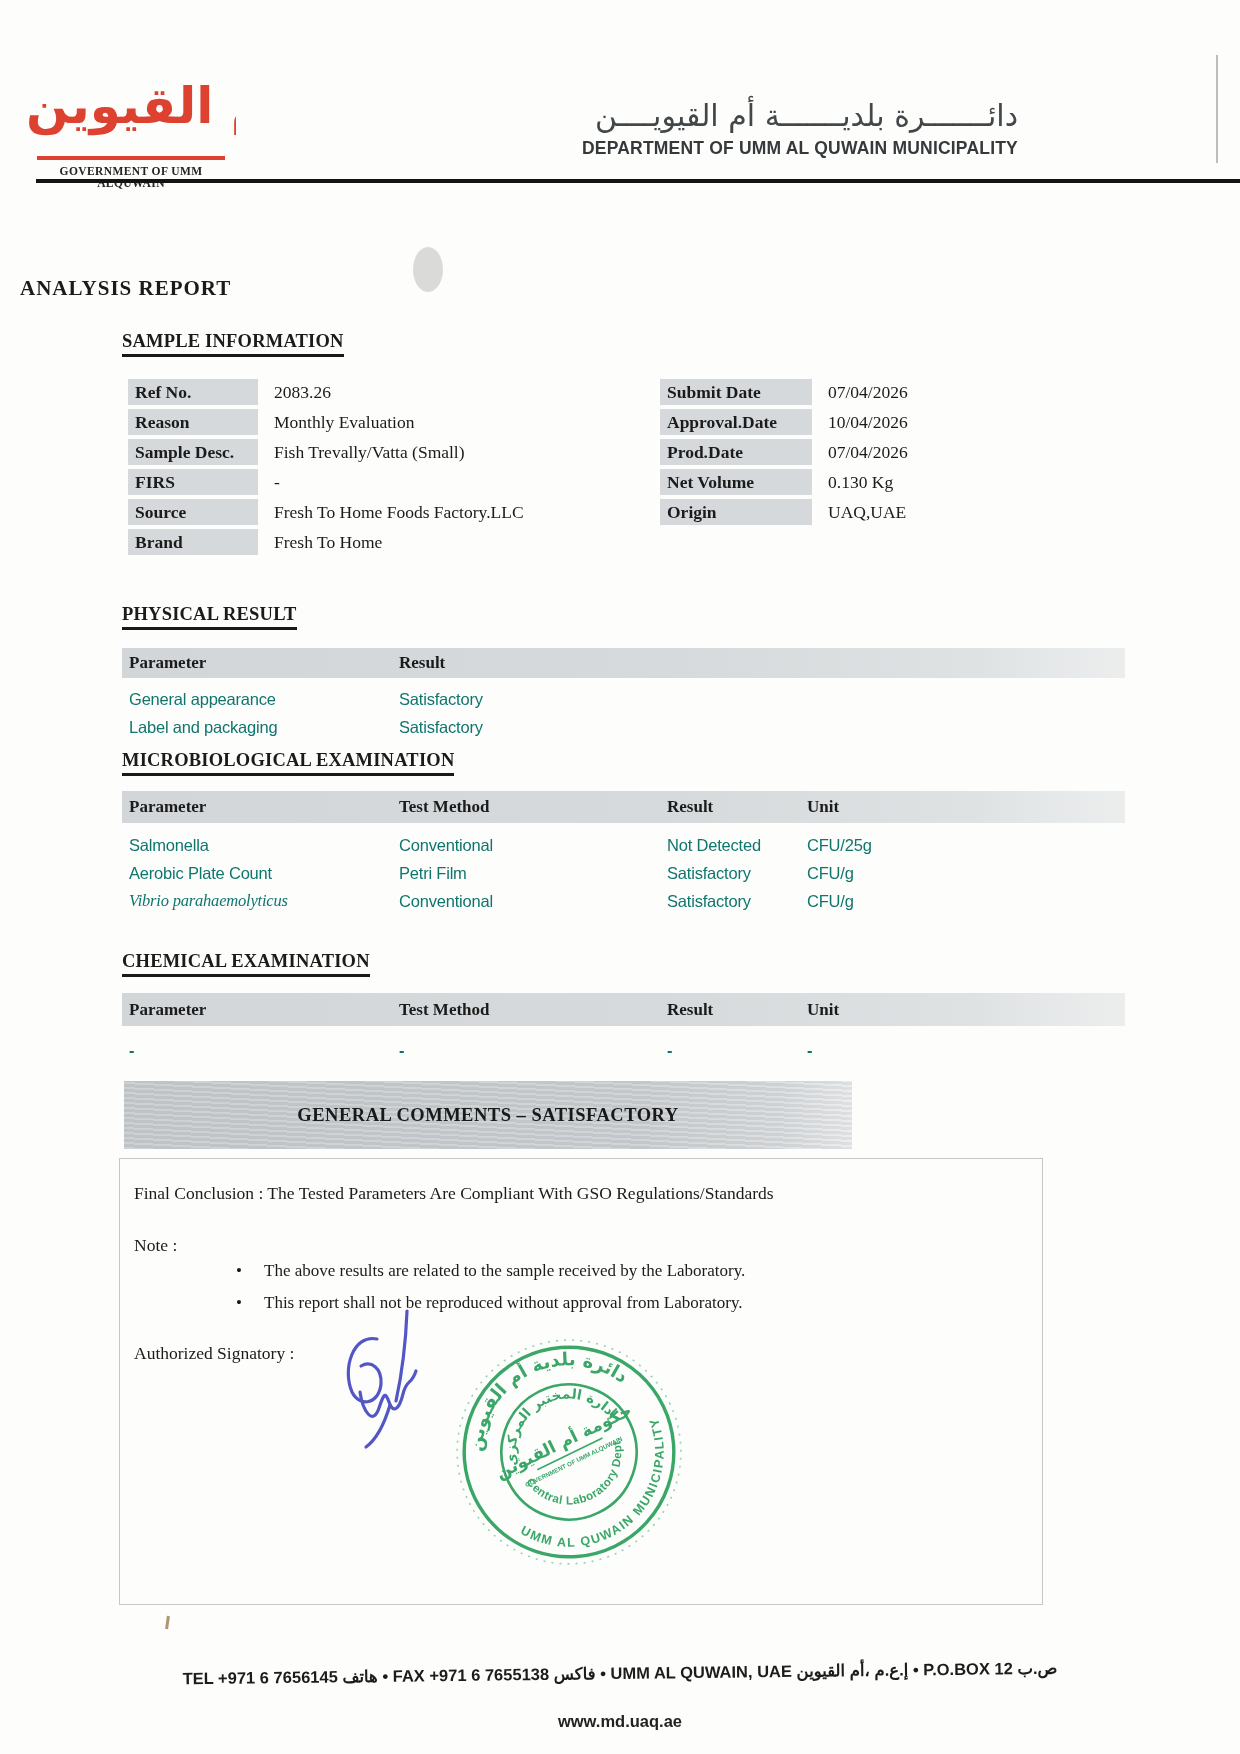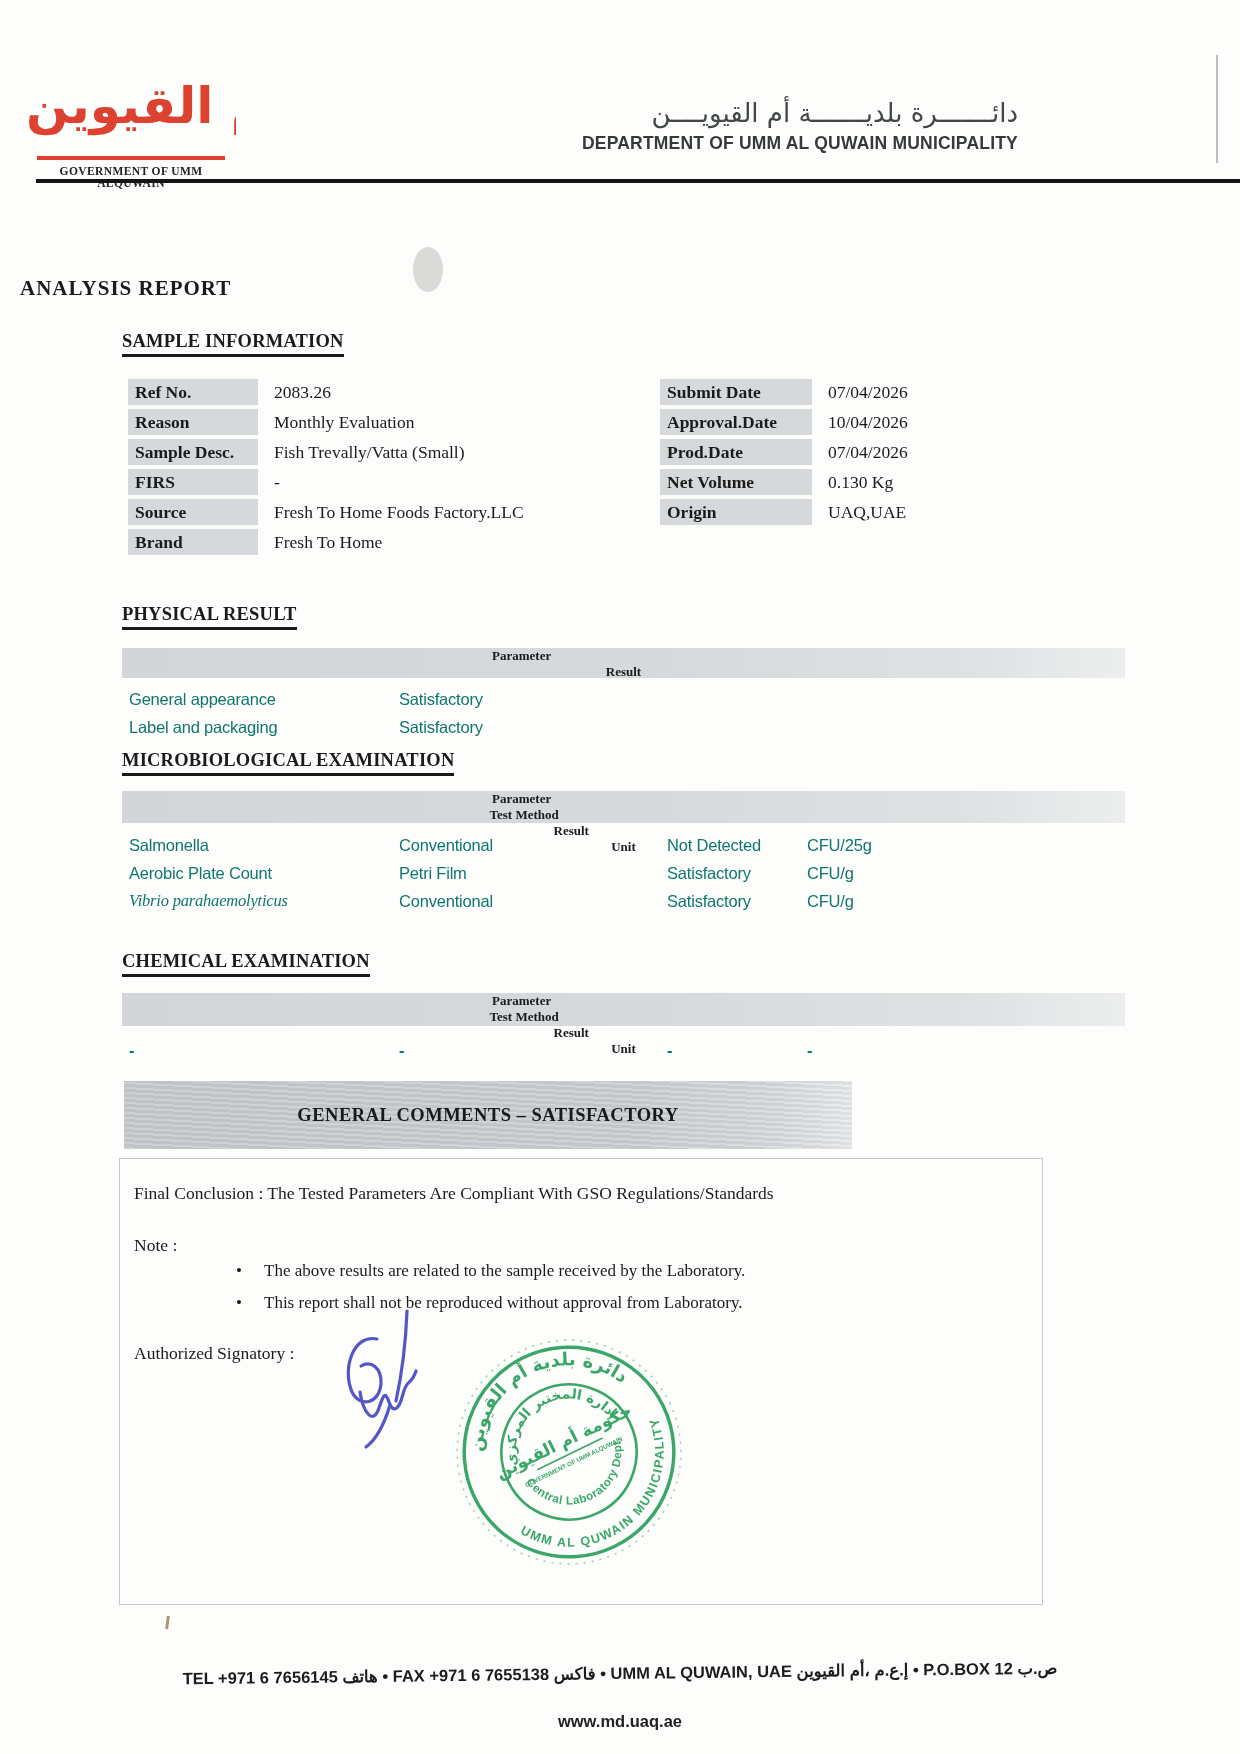--- a/index.html
+++ b/index.html
@@ -15,21 +15,21 @@
   .gov-logo { left:26px; top:58px; width:210px; text-align:center; }
   .gov-logo-ar {
     font-family:"DejaVu Sans", sans-serif; font-size:50px; line-height:96px;
     color:#dd4130; font-weight:bold; white-space:nowrap; overflow:hidden;
   }
   .gov-logo-rule { width:188px; height:3.5px; background:#dd4130; margin:2px auto 5px; }
   .gov-logo-en { font-size:11.5px; font-weight:bold; letter-spacing:0.4px; color:#242424; }
 
   .dept { right:222px; top:98px; text-align:right; }
   .dept-ar {
-    font-family:"DejaVu Sans", sans-serif; font-size:26px; color:#42474a;
+    font-family:"DejaVu Sans", sans-serif; font-size:30px; color:#42474a;
     white-space:nowrap; direction:rtl;
   }
   .dept-en {
     font-family:"Liberation Sans", sans-serif; font-size:17.5px; font-weight:bold;
     color:#35393c; margin-top:5px; letter-spacing:0.2px; white-space:nowrap;
   }
   .top-rule { left:36px; top:179px; width:1204px; height:3.5px; background:#141414; }
   .edge-line { left:1216px; top:55px; width:2px; height:108px; background:#bdbdbd; }
 
   
@@ -61,23 +61,22 @@
     background:#d6d9db; font-weight:bold; padding:2px 4px 2px 7px;
     height:26px; line-height:22px; flex:0 0 auto;
   }
   .info-left  .info-label { width:130px; }
   .info-right .info-label { width:152px; }
   .info-value { padding-left:16px; white-space:nowrap; }
 
   
   .data-table { left:122px; width:1003px; }
   .dt-header {
-    display:flex; align-items:center; font-weight:bold; font-size:13px;
+    display:flex; align-items:center; font-weight:bold; font-size:17px;
     background:linear-gradient(90deg,#d2d6d8 0%,#d6dadc 55%,#dfe2e3 85%,#eceeee 100%);
-    flex-direction:column;
   }
   .dt-row { display:flex; align-items:center; font-family:"Liberation Sans", sans-serif;
     font-size:16.5px; letter-spacing:-0.2px; color:#0f766e; }
   .c1 { width:277px; padding-left:7px; }
   .c2 { width:268px; }
   .c3 { width:140px; }
   .c4 { flex:1; }
   .c2w { flex:1; }
   .italic { font-style:italic; font-family:"Liberation Serif", serif; }
 

